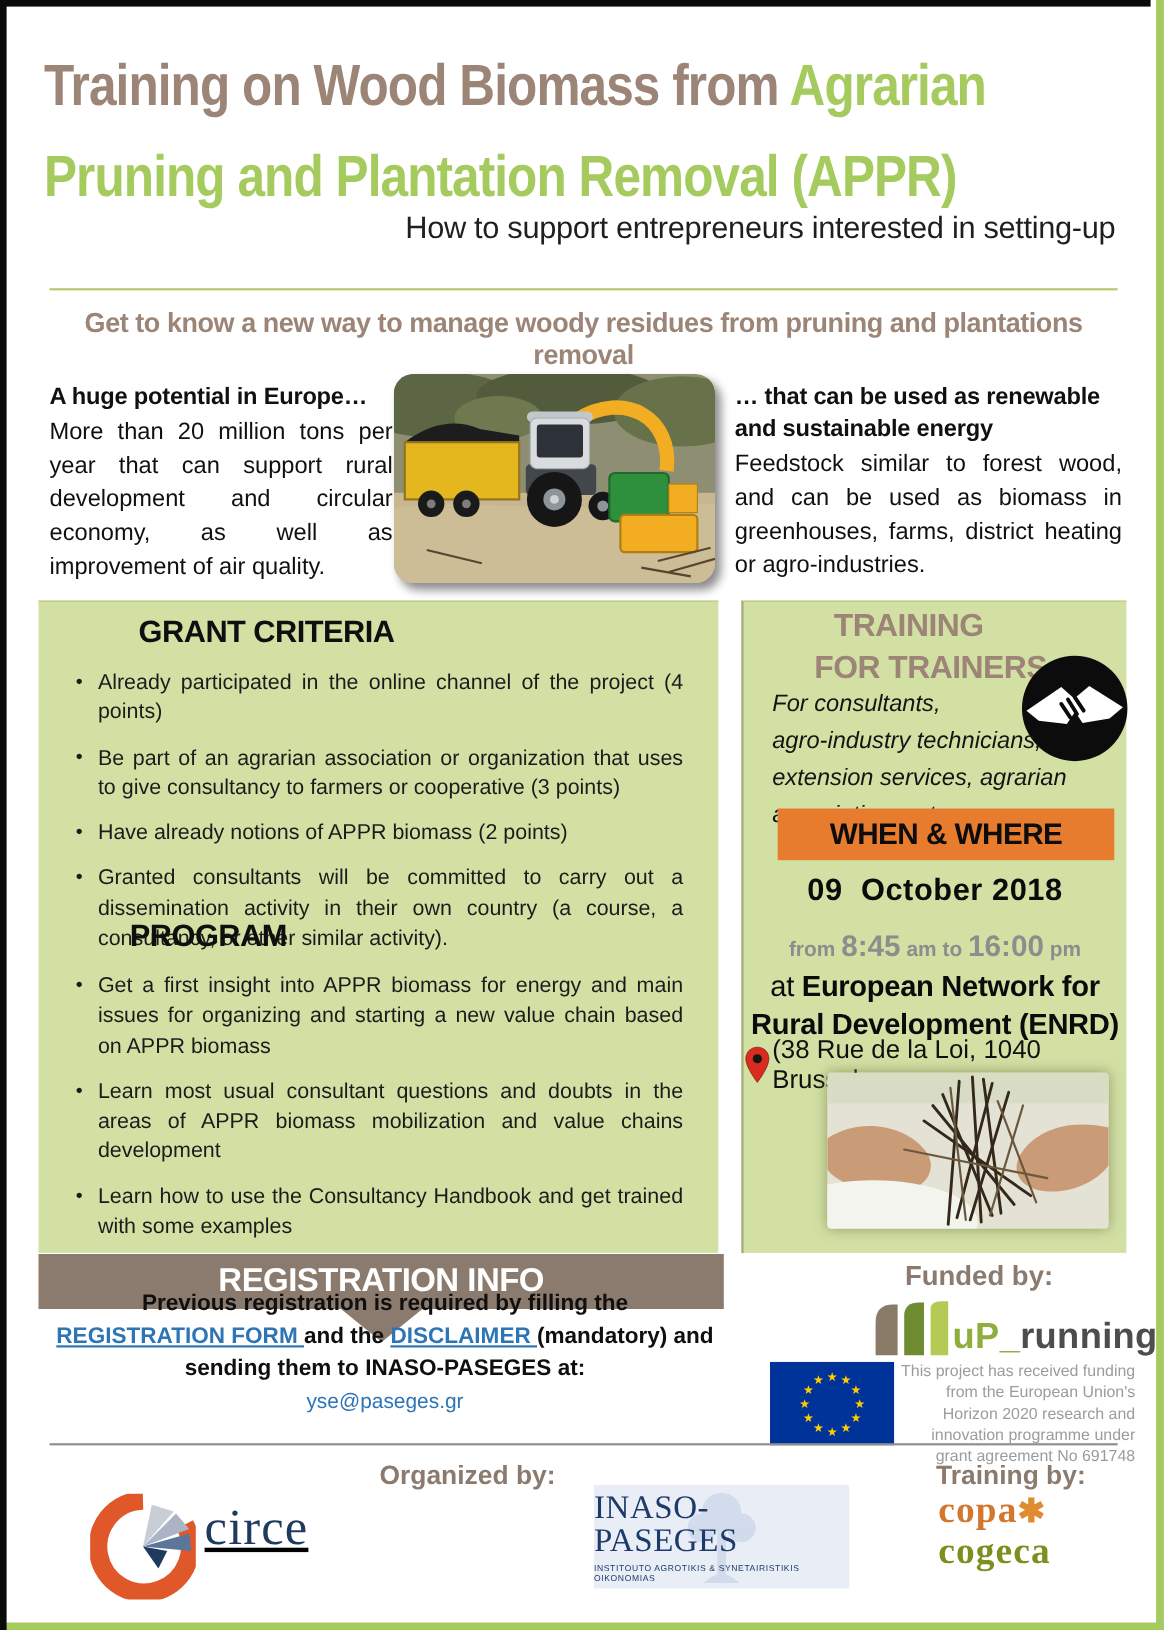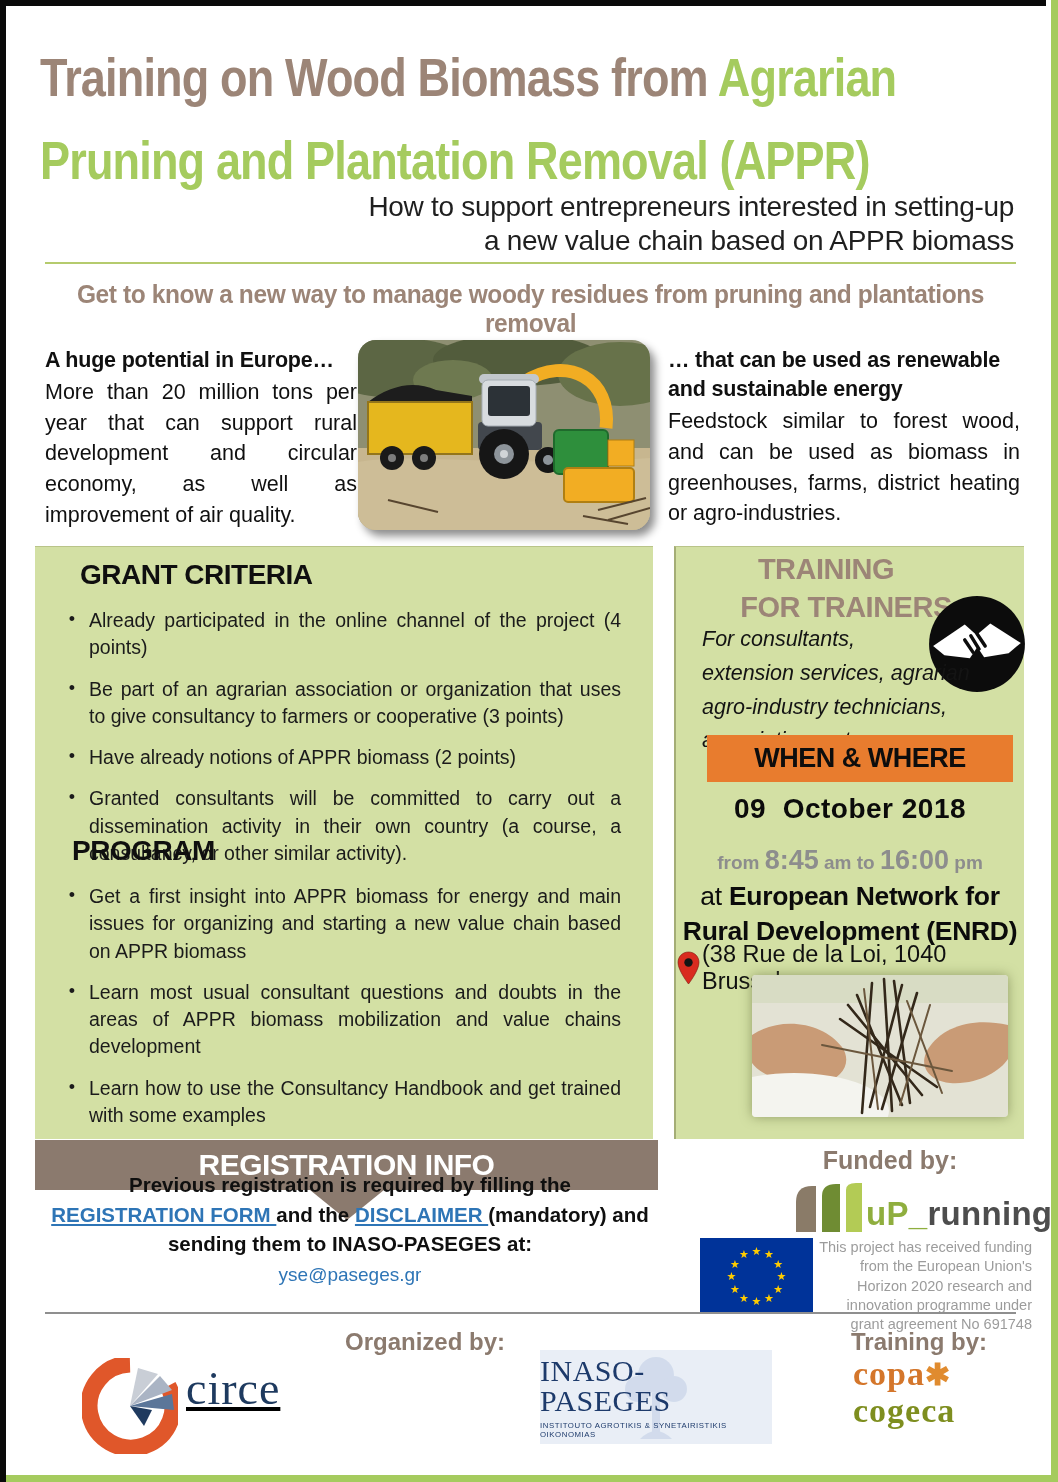--- a/index.html
+++ b/index.html
@@ -26,21 +26,21 @@
   .intro-h{font-weight:bold;line-height:1.35;letter-spacing:-0.2px;}
   .intro-b{text-align:justify;line-height:1.43;margin-top:2px;}
   .photo-tractor{position:absolute;left:358px;top:340px;width:292px;height:190px;border-radius:18px;
                  overflow:hidden;box-shadow:5px 6px 9px rgba(0,0,0,.45);}
 
   
   .panel{position:absolute;top:546px;background:var(--panel-green);border-top:1px solid #b9c489;}
   .panel-left{left:35px;width:618px;height:592px;}
   .panel-right{left:674px;width:348px;height:592px;border-left:2px solid #a4ad76;}
 
-  .sec-h{position:absolute;font-size:28px;font-weight:bold;color:#0f0f0f;letter-spacing:-0.5px;}
+  .sec-h{position:absolute;font-size:28px;font-weight:bold;color:#0f0f0f;letter-spacing:-0.5px;margin-left:46px;}
   #grant-h{left:45px;top:12px;}
   #program-h{left:37px;top:288px;}
   .blist{position:absolute;left:20px;width:580px;}
   #grant-list{top:60px;}
   #program-list{top:336px;}
   .bullet{display:flex;margin-bottom:14px;font-size:19.5px;color:#1b1b1b;line-height:1.4;}
   .bullet .dot{flex:0 0 34px;text-align:center;font-size:18px;}
   .bullet .btxt{flex:1;text-align:justify;padding-right:14px;}
   .forum-note{position:absolute;left:0;top:506px;width:100%;text-align:center;font-size:27px;font-weight:bold;
               color:var(--navy);text-shadow:1px 1px 1px rgba(40,40,40,.35);letter-spacing:-0.3px;}
@@ -116,21 +116,20 @@
   <div class="edge-bottom"></div>
   <div class="edge-top"></div>
   <div class="edge-left"></div>
 
   <div class="title">
     <div><span>Training on Wood Biomass from </span><span class="accent">Agrarian</span></div>
     <div class="accent">Pruning and Plantation Removal (APPR)</div>
   </div>
   <div class="subtitle">
     <div>How to support entrepreneurs interested in setting-up</div>
-    <div>a new value chain based on APPR biomass</div>
   </div>
   <div class="divider"></div>
   <div class="tagline">Get to know a new way to manage woody residues from pruning and plantations removal</div>
 
   <div class="intro-left">
     <div class="intro-h">A huge potential in Europe…</div>
     <div class="intro-b">More than 20 million tons per year that can support rural development and circular economy, as well as improvement of air quality.</div>
   </div>
 
   <div class="photo-tractor">
@@ -222,22 +221,22 @@
         <path d="M93,49 L63,30 L45,45 L57,63 L81,59 Z" fill="#ffffff"></path>
         <g stroke="#0c0c0c" stroke-width="3.4" stroke-linecap="round">
           <line x1="44" y1="42" x2="52" y2="55"></line>
           <line x1="50" y1="40" x2="58" y2="52"></line>
           <line x1="38" y1="46" x2="46" y2="58"></line>
         </g>
       </svg>
     </div>
     <div class="audience">
       <div>For consultants,</div>
+      <div>agro-industry technicians,</div>
       <div>extension services, agrarian</div>
-      <div>agro-industry technicians,</div>
       <div>associations, etc.</div>
     </div>
     <div class="ww-banner">WHEN &amp; WHERE</div>
     <div class="ev-date">09  October 2018</div>
     <div class="ev-time"><span class="t-sm">from </span><span class="t-lg">8:45</span><span class="t-sm"> am to </span><span class="t-lg">16:00</span><span class="t-sm"> pm</span></div>
     <div class="venue">
       <div><span>at </span><b>European Network for</b></div>
       <div><b>Rural Development (ENRD)</b></div>
     </div>
     <div class="addr">

